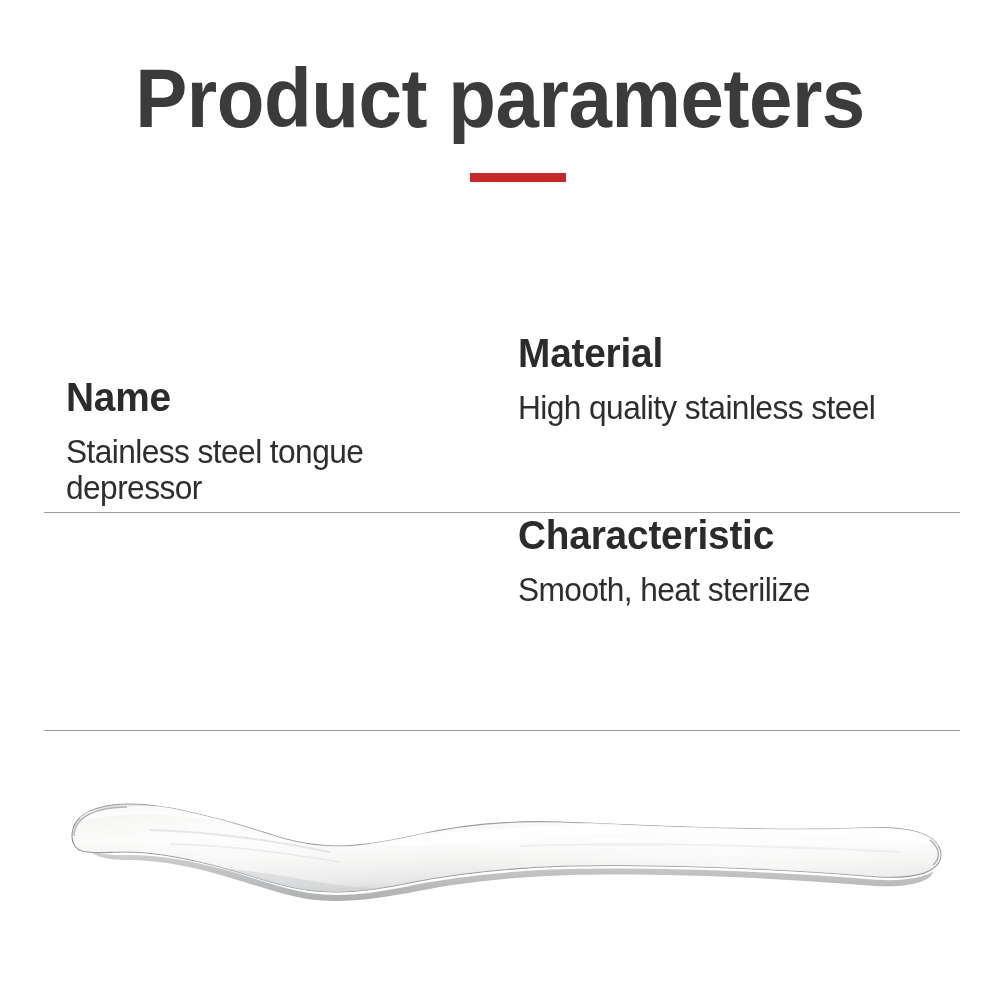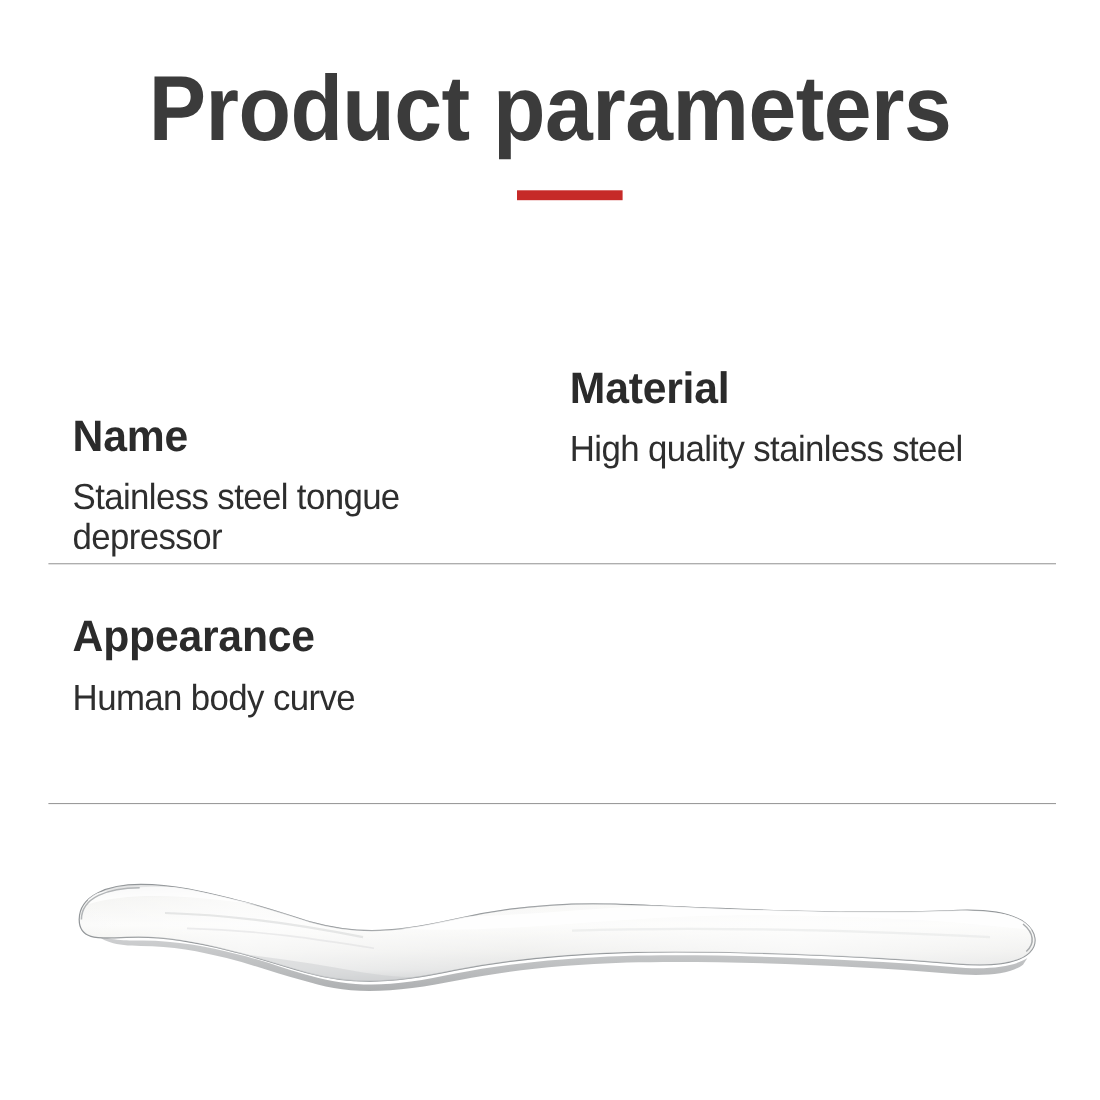--- a/index.html
+++ b/index.html
@@ -139,23 +139,23 @@
         <div class="spec-label">Name</div>
         <div class="spec-value">Stainless steel tongue depressor</div>
       </div>
       <div class="spec-cell right">
         <div class="spec-label">Material</div>
         <div class="spec-value">High quality stainless steel</div>
       </div>
     </div>
 
     <div class="spec-row">
-      <div class="spec-cell left">
-        <div class="spec-label">Appearance</div>
-        <div class="spec-value">Human body curve</div>
+      <div class="spec-cell right">
+        <div class="spec-label">Characteristic</div>
+        <div class="spec-value">Smooth, heat sterilize</div>
       </div>
     </div>
 
   </div>
 
   <div class="divider d1"></div>
   <div class="divider d2"></div>
 
   <div class="product-photo">
     <svg viewBox="0 0 1000 220" xmlns="http://www.w3.org/2000/svg">

